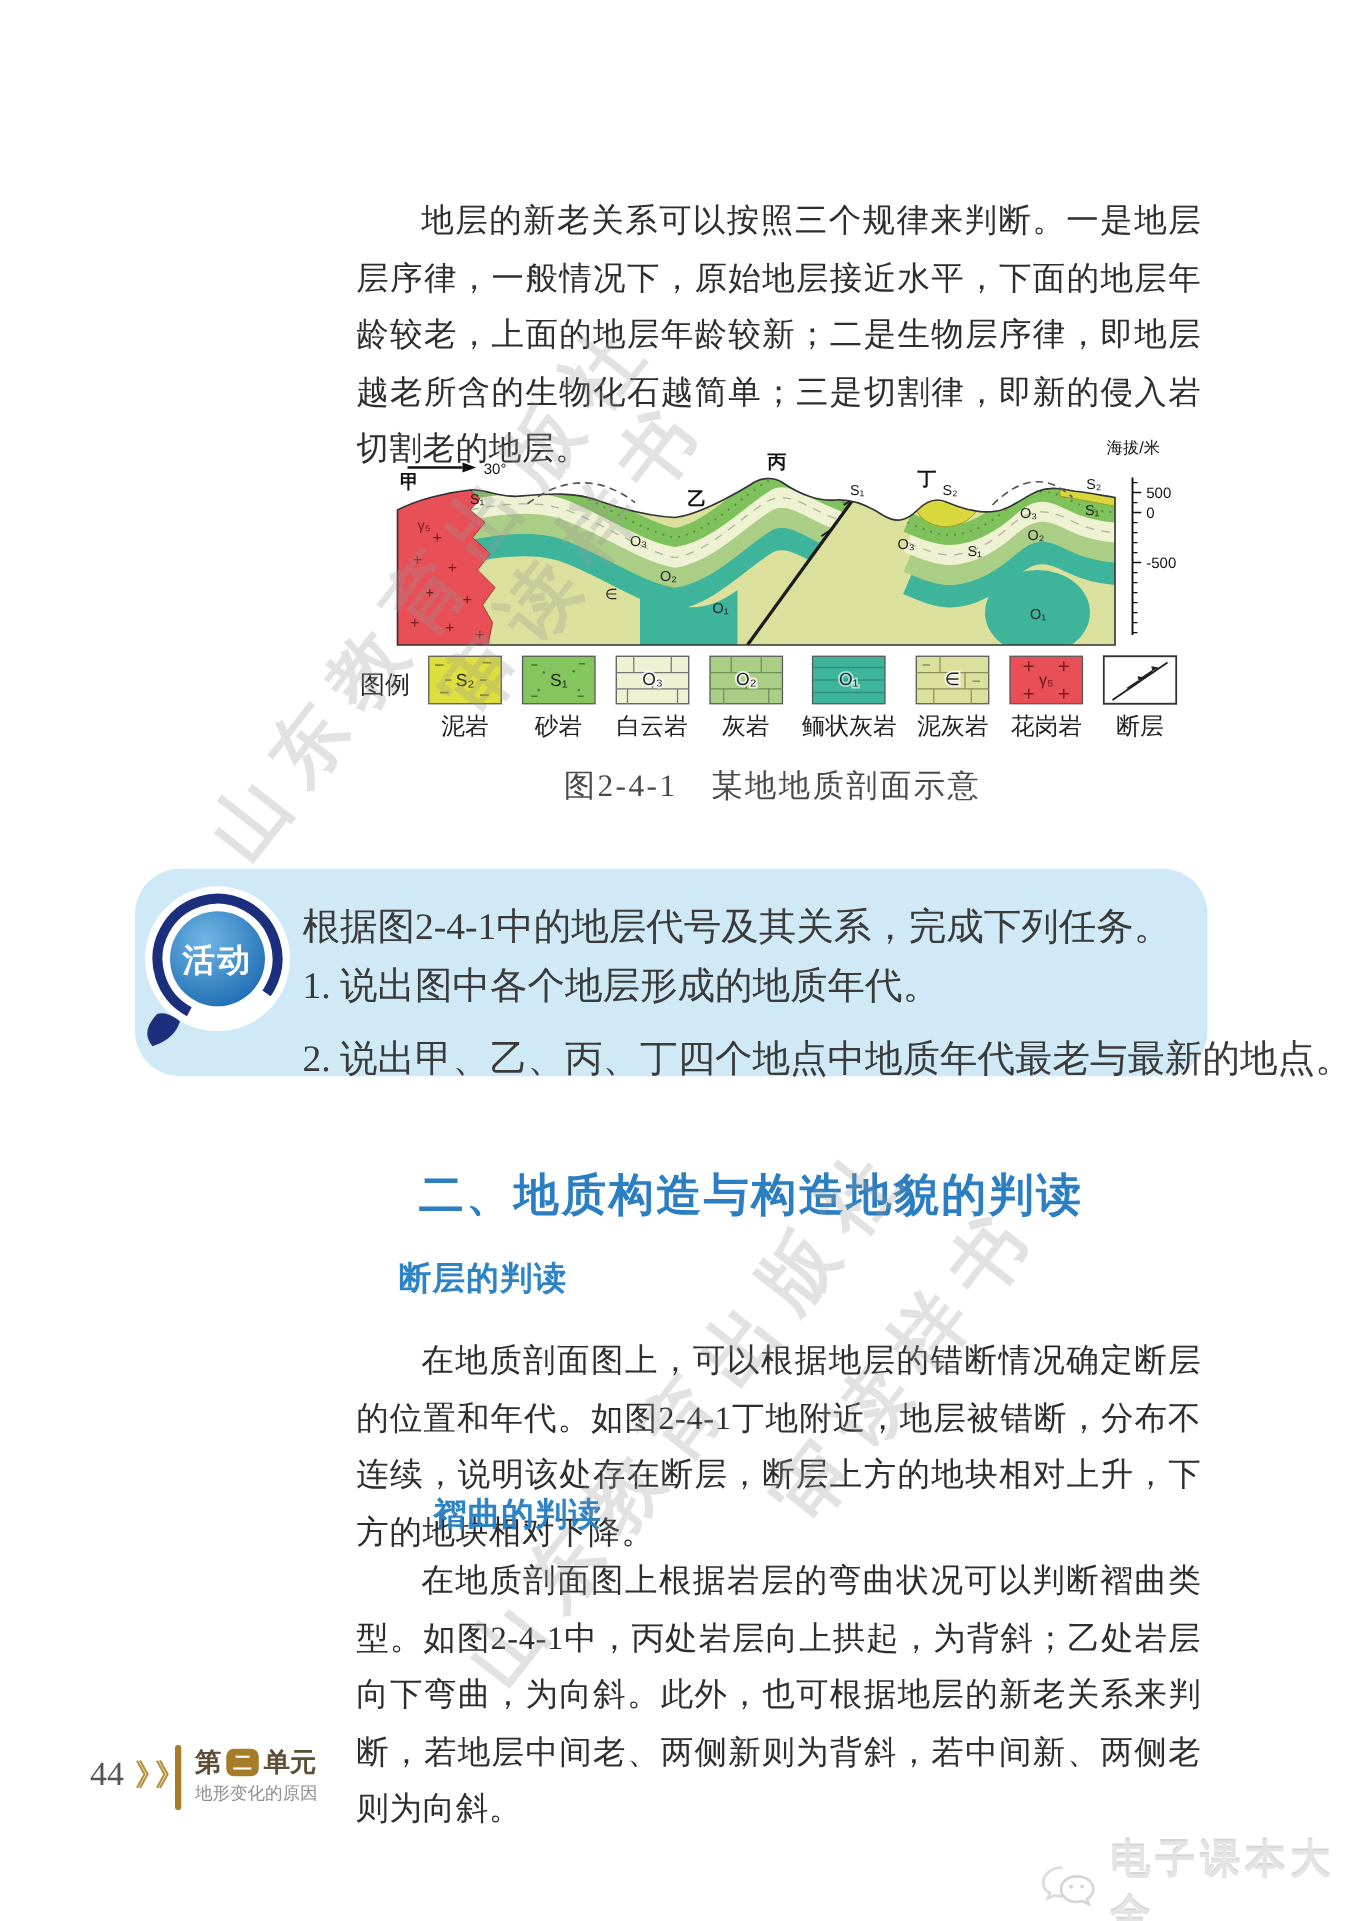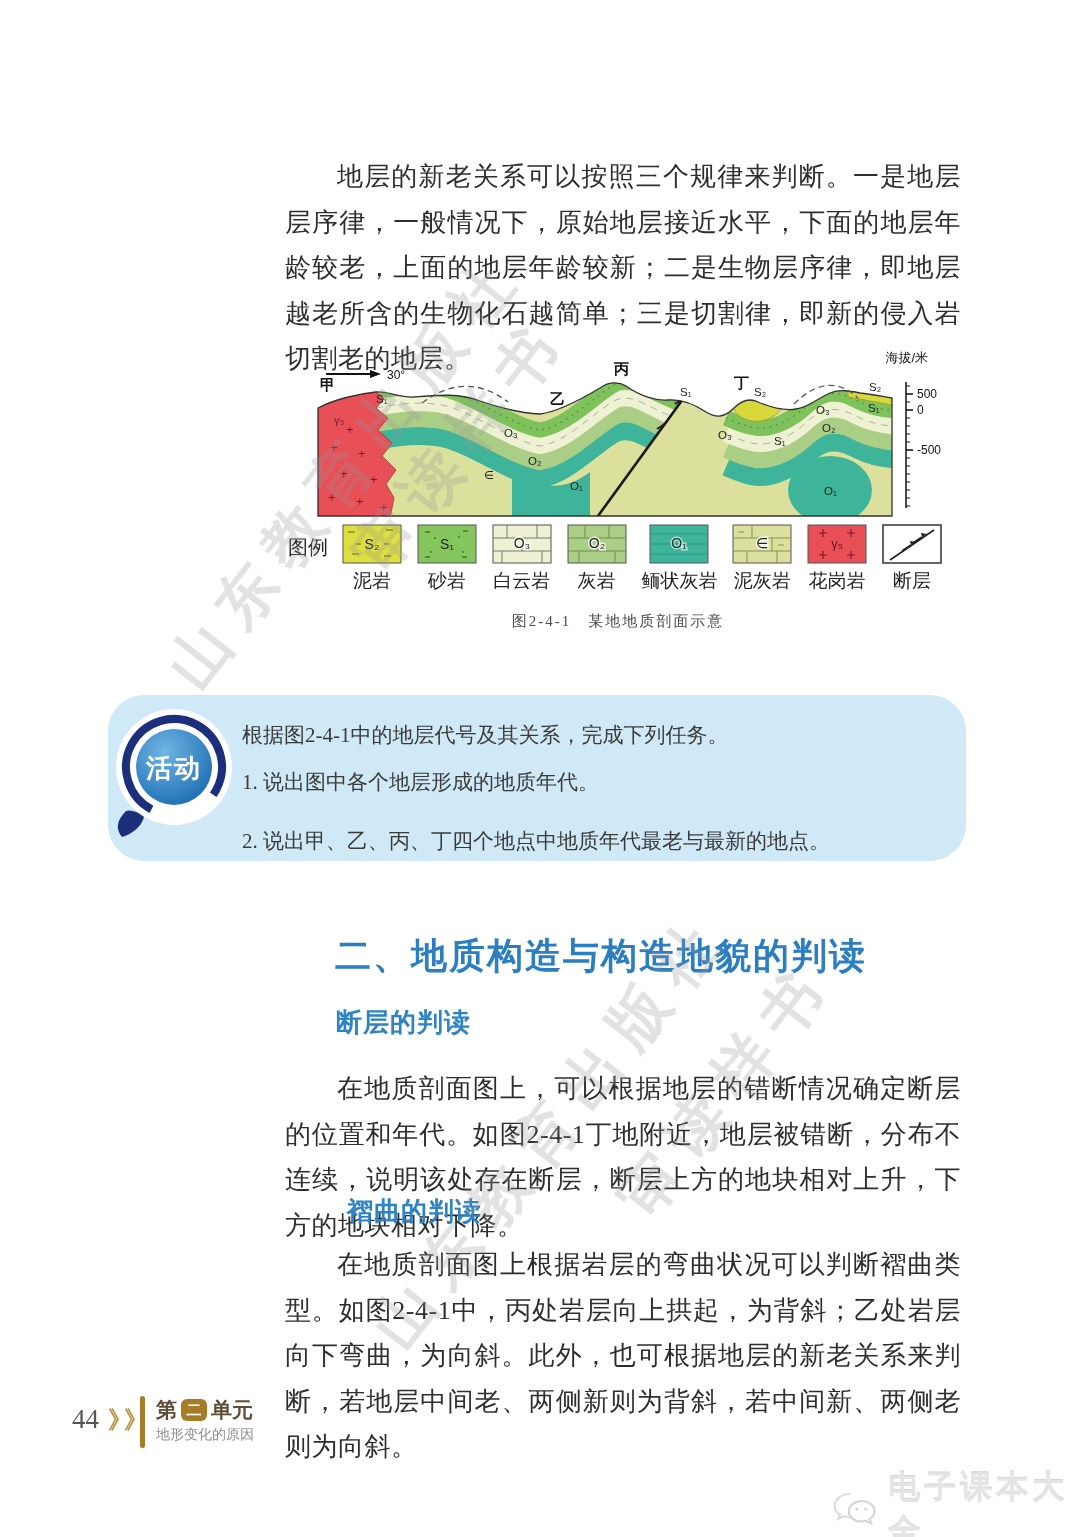--- a/index.html
+++ b/index.html
@@ -14,25 +14,25 @@
       font-weight:700;font-size:60px;letter-spacing:16px;color:rgba(150,150,150,0.28);
       transform:rotate(-52deg);transform-origin:0 0;white-space:nowrap;z-index:3;pointer-events:none;}
   
   .fig-svg{z-index:1;}
   svg text{font-family:"Liberation Sans","DejaVu Sans",sans-serif;}
   .legend-row{display:flex;align-items:flex-start;z-index:1;}
   .legend-title{font-size:20px;color:#222;margin-top:10px;margin-right:14px;flex:none;}
   .legend-items{display:flex;justify-content:space-between;width:600px;}
   .legend-item{display:flex;flex-direction:column;align-items:center;}
   .legend-label{font-size:19px;color:#222;margin-top:4px;white-space:nowrap;}
-  .caption{width:660px;text-align:center;font-size:15px;color:#4a4a4a;letter-spacing:2px;z-index:1;}
+  .caption{width:660px;text-align:center;font-size:25px;color:#4a4a4a;letter-spacing:2px;z-index:1;}
   
   .activity-box{left:108px;top:695px;width:858px;height:166px;background:#cfe9f6;
                 border-radius:36px;z-index:1;}
-  .activity-line{position:absolute;left:134px;font-size:21px;color:#3a3a3a;white-space:nowrap;}
+  .activity-line{position:absolute;left:134px;font-size:30px;color:#3a3a3a;white-space:nowrap;}
   .badge{position:absolute;left:-4px;top:-2px;width:150px;height:160px;}
   
   .h-section{font-family:"Liberation Sans","DejaVu Sans",sans-serif;font-weight:700;
              font-size:36px;color:#2b7ec1;letter-spacing:2px;z-index:1;}
   .h-sub{font-family:"Liberation Sans","DejaVu Sans",sans-serif;font-weight:700;
          font-size:26px;color:#2d83c4;letter-spacing:1px;z-index:1;}
   
   .pg-num{font-size:27px;color:#555;z-index:1;}
   .chev{font-size:24px;color:#b5923c;font-weight:700;z-index:1;letter-spacing:-8px;}
   .unit-bar{width:5px;height:52px;background:#a67c28;border-radius:3px;z-index:1;}
@@ -254,21 +254,21 @@
       <circle cx="70" cy="74" r="38" fill="url(#badgeBlue)"></circle>
       <text x="70" y="84" text-anchor="middle" font-size="26" font-weight="bold" fill="#ffffff" letter-spacing="2">活动</text>
     </svg>
   </div>
   <div class="activity-line" style="top:26px;">根据图2-4-1中的地层代号及其关系，完成下列任务。</div>
   <div class="activity-line" style="top:73px;">1. 说出图中各个地层形成的地质年代。</div>
   <div class="activity-line" style="top:132px;">2. 说出甲、乙、丙、丁四个地点中地质年代最老与最新的地点。</div>
 </div>
 
 <h2 class="abs h-section" style="left:335px;top:932px;margin:0;">二、地质构造与构造地貌的判读</h2>
-<h3 class="abs h-sub" style="left:336px;top:1005px;margin:0;">断层的判读</h3>
+<h3 class="abs h-sub" style="left:319px;top:1005px;margin:0;">断层的判读</h3>
 <p class="para abs" style="left:285px;top:1040px;">在地质剖面图上，可以根据地层的错断情况确定断层的位置和年代。如图2-4-1丁地附近，地层被错断，分布不连续，说明该处存在断层，断层上方的地块相对上升，下方的地块相对下降。</p>
 <h3 class="abs h-sub" style="left:335px;top:1182px;margin:12px;font-family:Liberation Mono, monospace;">褶曲的判读</h3>
 <p class="para abs" style="left:285px;top:1216px;">在地质剖面图上根据岩层的弯曲状况可以判断褶曲类型。如图2-4-1中，丙处岩层向上拱起，为背斜；乙处岩层向下弯曲，为向斜。此外，也可根据地层的新老关系来判断，若地层中间老、两侧新则为背斜，若中间新、两侧老则为向斜。</p>
 
 <div class="abs pg-num" style="left:72px;top:1404px;">44</div>
 <div class="abs chev" style="left:108px;top:1404px;">
   <span>》</span><span>》</span>
 </div>
 <div class="abs unit-bar" style="left:140px;top:1396px;"></div>
 <div class="abs unit-line" style="left:156px;top:1396px;">

